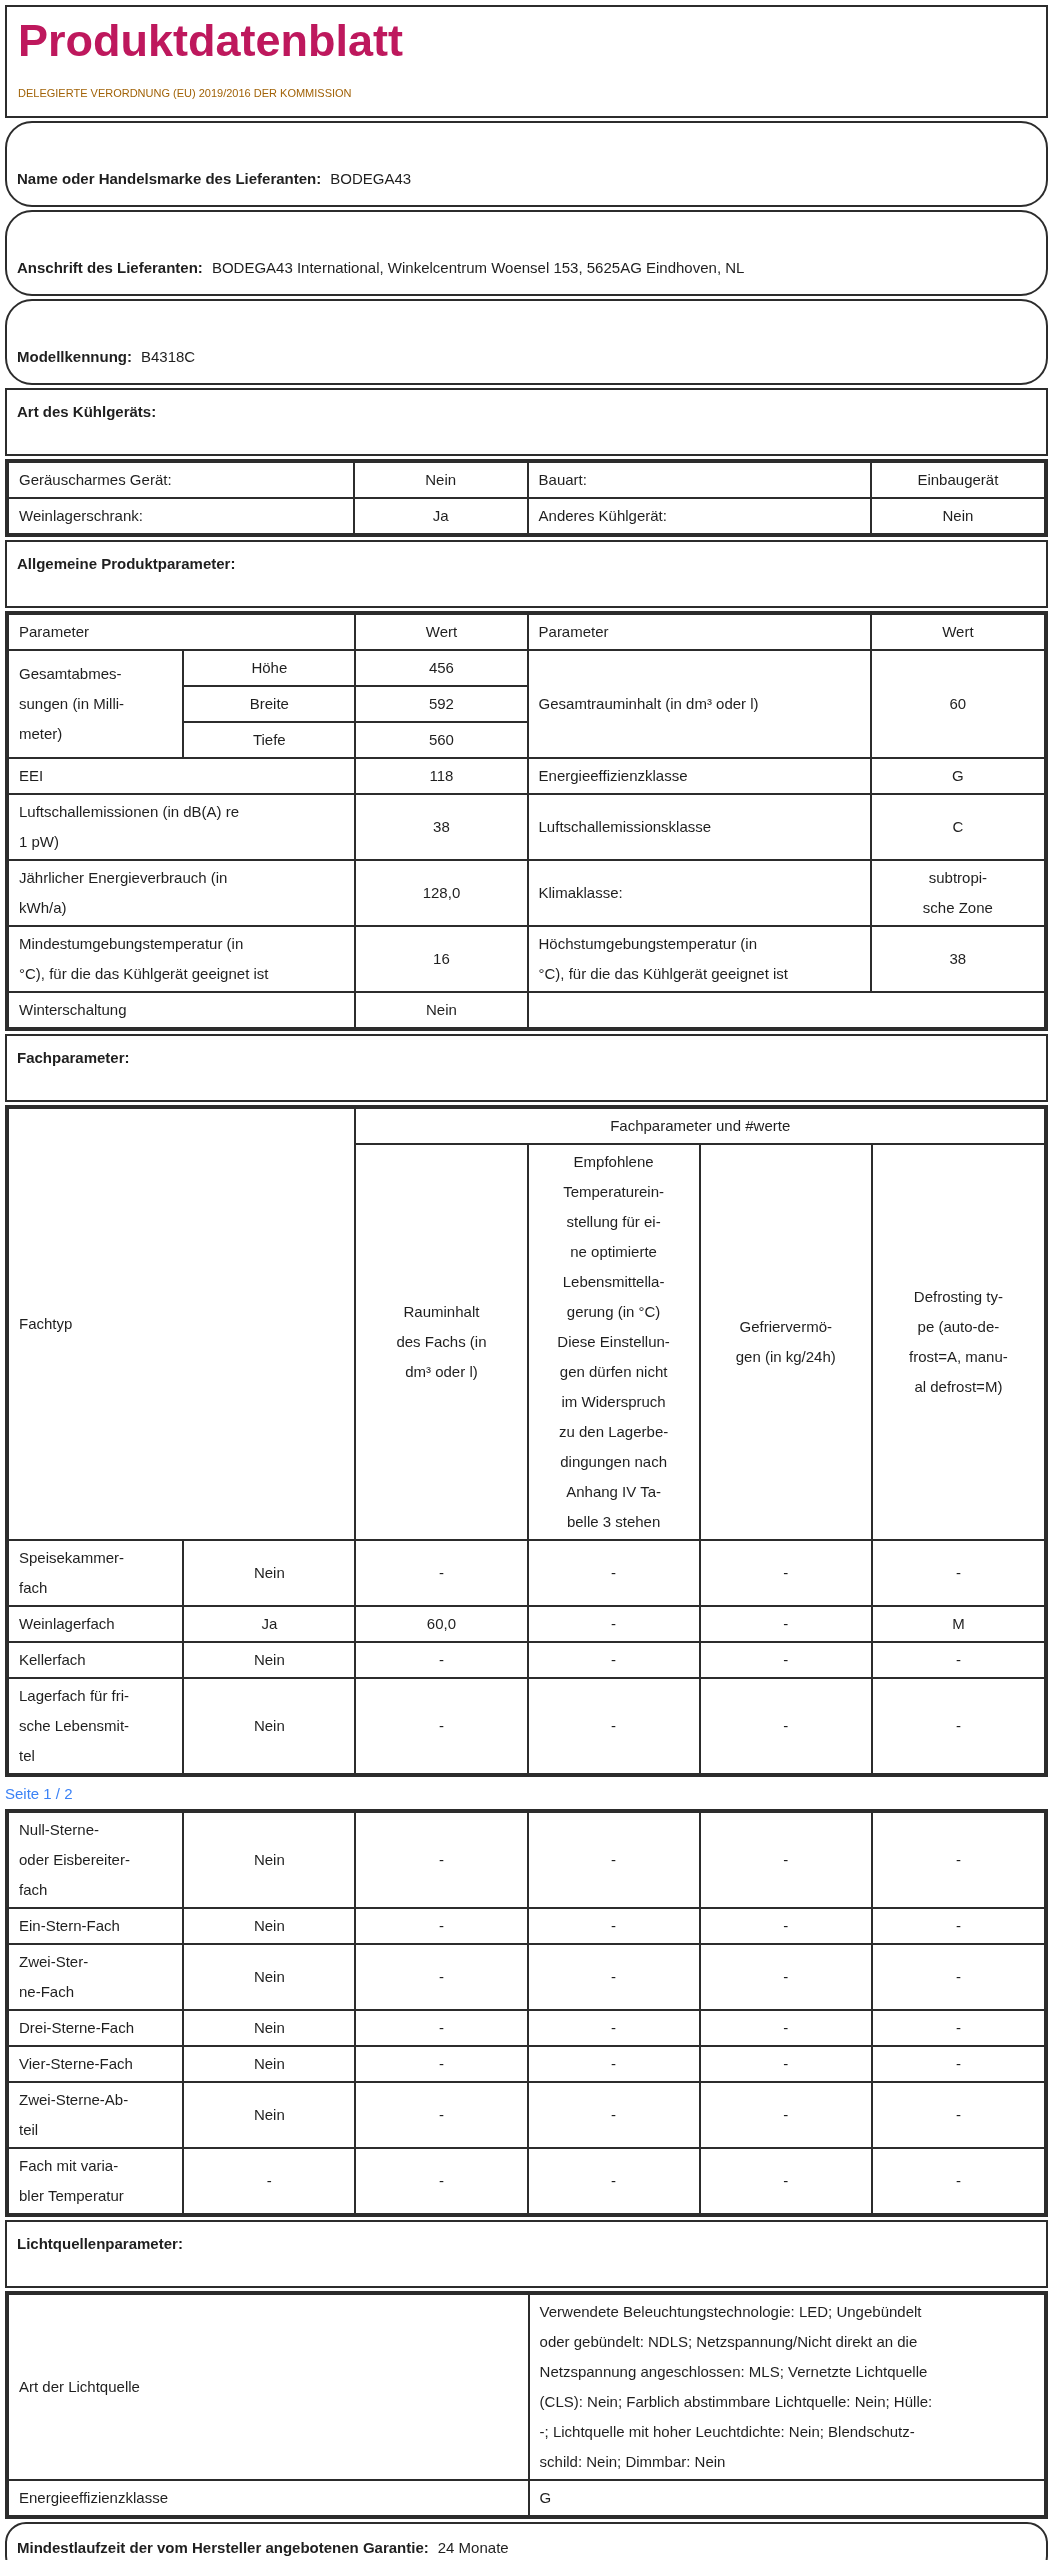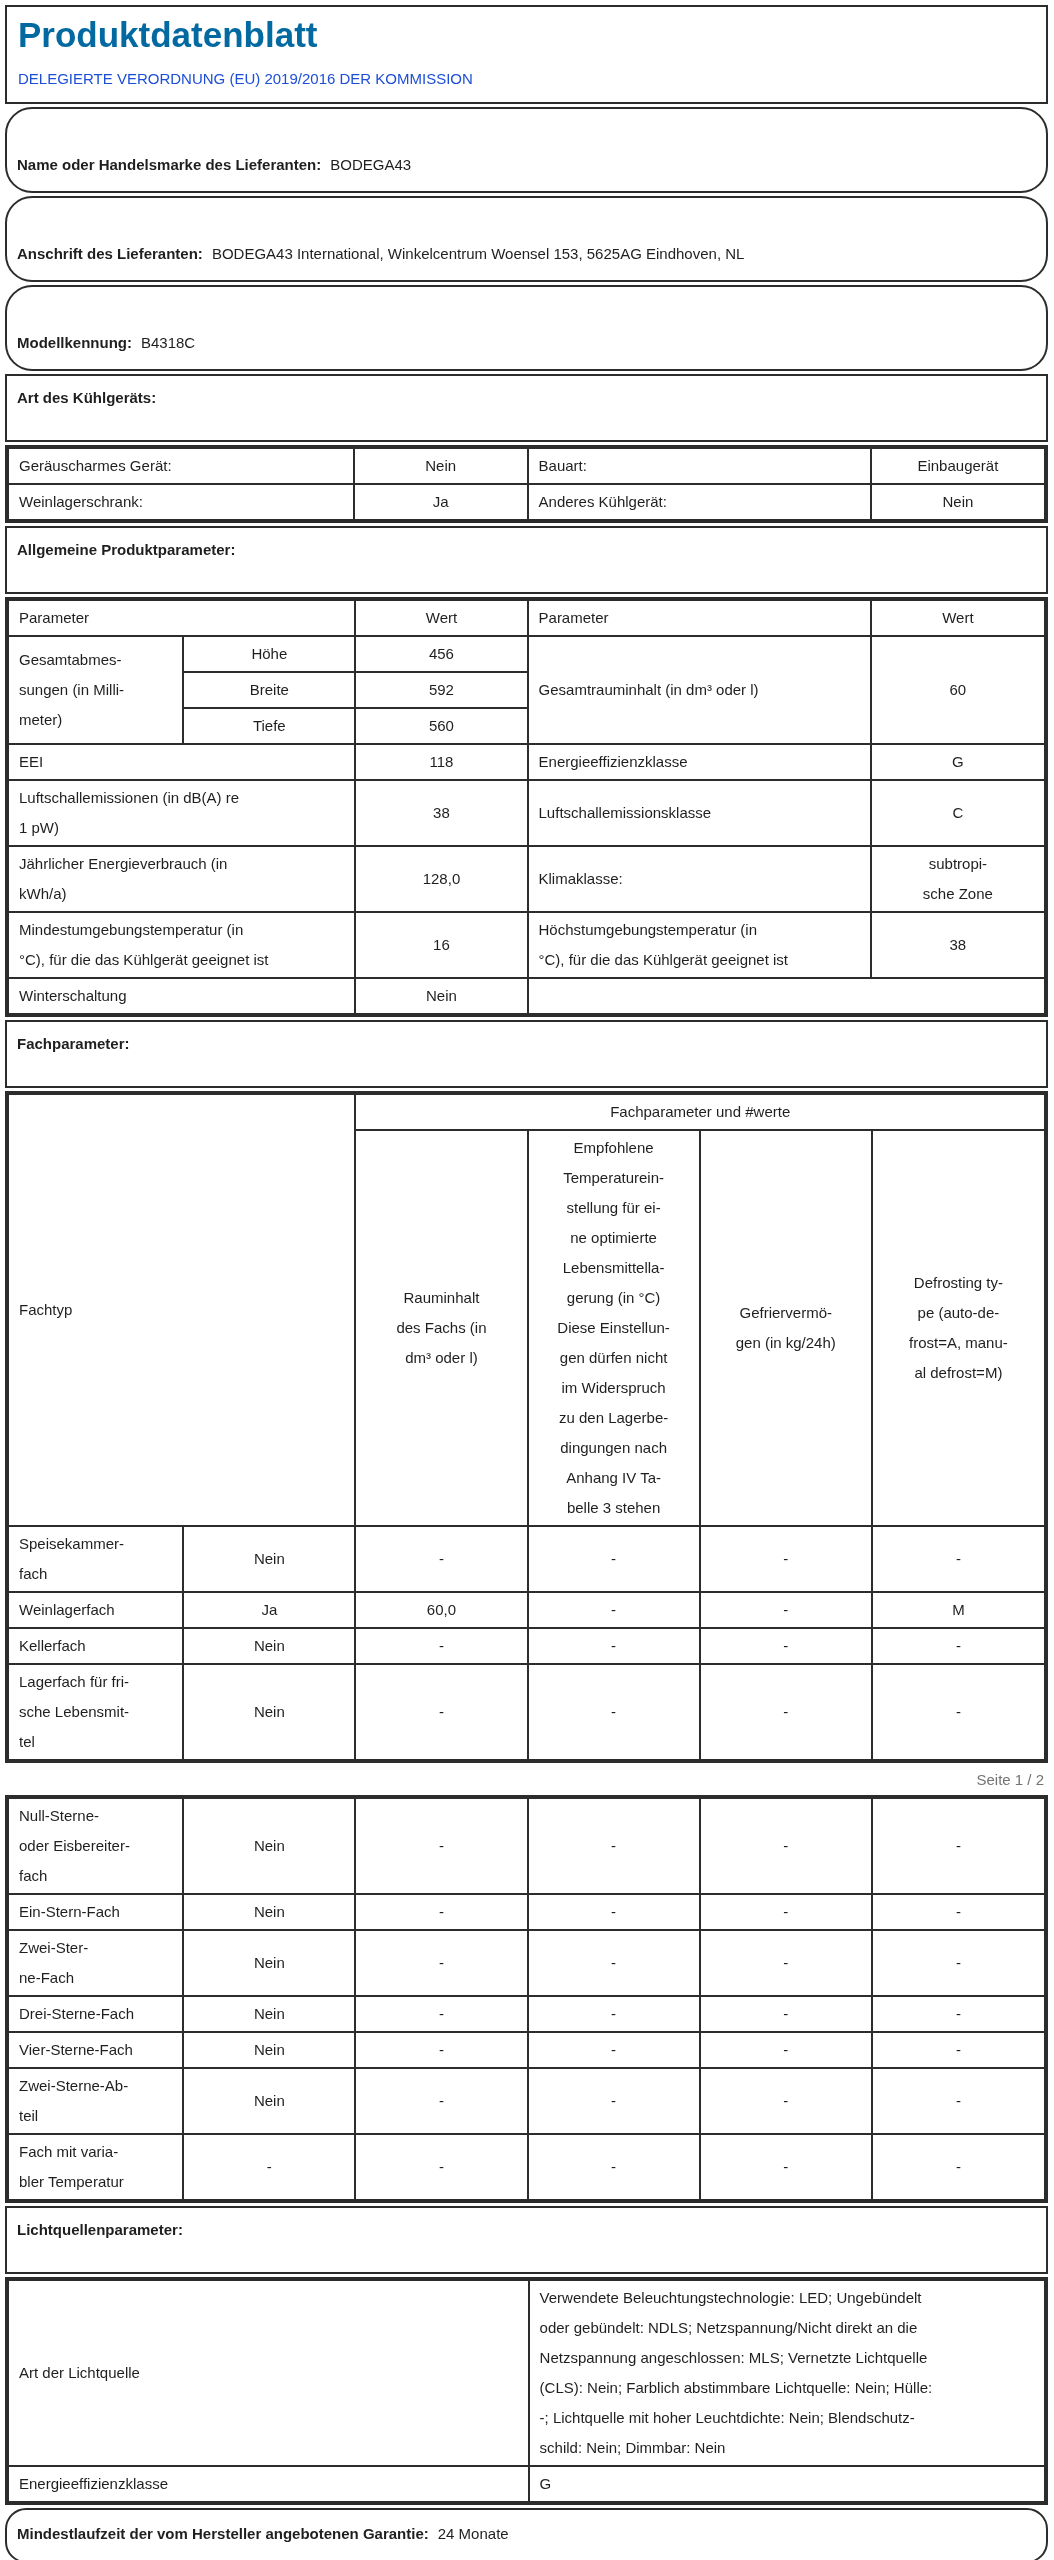--- a/index.html
+++ b/index.html
@@ -9,50 +9,50 @@
     font-family: "Liberation Sans", "DejaVu Sans", sans-serif;
     font-size: 15px;
     color: #1f1f1f;
   }
   .page { width: 1054px; padding: 5px 6px 4px 5px; }
 
   .box { border: 2px solid #2c2c2c; margin-bottom: 3px; background: #fff; }
 
   .titlebox { padding: 4px 10px 12px 11px; }
   .doc-title {
-    font-size: 35px;
+    font-size: 45px;
     font-weight: bold;
-    color: #0369a1;
+    color: #be185d;
     line-height: 1.35;
   }
-  .doc-sub { margin-top: 10px; font-size: 15px; line-height: 22px; color: #1d4ed8; }
+  .doc-sub { margin-top: 10px; font-size: 11px; line-height: 22px; color: #a16207; }
 
   .lrow { padding: 11px 10px; line-height: 30px; white-space: pre-line; border-radius: 27px; }
   .lrow .lbl { font-weight: bold; }
   .lrow .val { margin-left: 9px; }
 
   .sect { font-weight: bold; padding: 7px 10px 27px 10px; line-height: 30px; }
 
   table.t { width: 100%; border-collapse: collapse; table-layout: fixed; }
   table.t td {
     border: 2px solid #2c2c2c;
     padding: 2px 10px;
     line-height: 30px;
     vertical-align: middle;
     white-space: pre-line;
     overflow: hidden;
   }
   table.t td.c { text-align: center; padding: 2px 4px; }
 
   .pagebreak {
-    text-align: right;
+    text-align: left;
     padding: 3px 4px 4px 0;
     font-size: 15px;
     line-height: 22px;
-    color: #737373;
+    color: #3b82f6;
   }
 
   .footrow { padding: 9px 10px 12px; line-height: 30px; border-radius: 21px; }
   .footrow .lbl { font-weight: bold; white-space: pre-line; }
   .footrow .val { margin-left: 9px; }
 </style>
 </head>
 <body>
 
 <div class="page">

